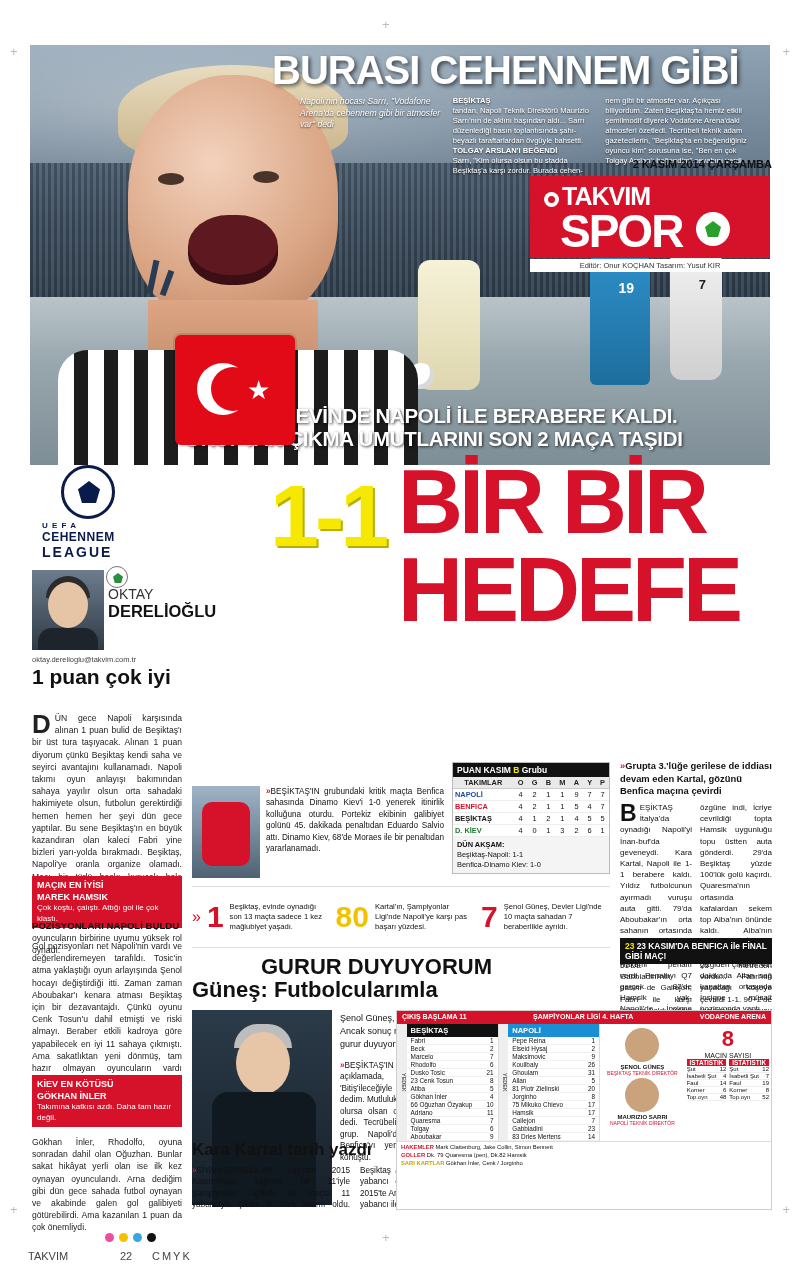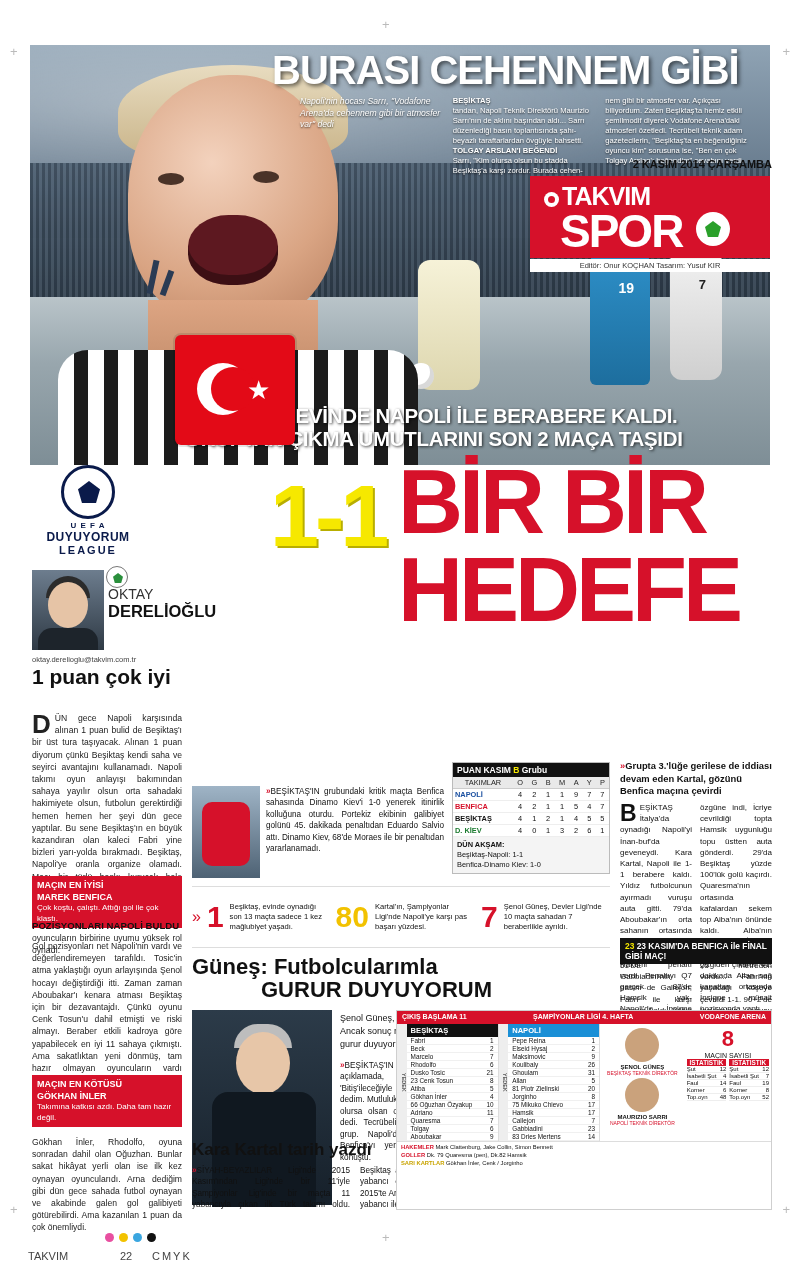--- a/index.html
+++ b/index.html
@@ -82,33 +82,33 @@
     background:#fff;
   }
   .flagball .moon2 {
     position:absolute; left:36px; top:32px; width:44px; height:44px; border-radius:50%;
     background:#e30a17;
   }
   .flagball .star {
     position:absolute; left:72px; top:42px; color:#fff; font-size:26px; line-height:1;
   }
   .ucl {
-    position:absolute; left:42px; top:465px; width:92px; height:108px; text-align:center;
+    position:absolute; left:42px; top:465px; width:92px; height:108px; 
   }
   .ucl .ball {
     width:54px;height:54px;border-radius:50%;margin:0 auto;
     background:#fff;border:3px solid #0a1a4a;position:relative;
   }
   .ucl .ball:before{
     content:"";position:absolute;left:14px;top:13px;width:22px;height:22px;background:#0a1a4a;
     clip-path: polygon(50% 0,100% 38%,82% 100%,18% 100%,0 38%);
   }
   .ucl .t1{font-size:8px;letter-spacing:1px;color:#0a1a4a;font-weight:bold;margin-top:2px}
   .ucl .t2{font-size:12px;color:#0a1a4a;font-weight:bold;letter-spacing:.5px}
-  .ucl .t3{font-size:11px;color:#0a1a4a;font-weight:bold;letter-spacing:2px}
+  .ucl .t3{font-size:14px;color:#0a1a4a;font-weight:bold;letter-spacing:2px}
 
   .hero .keeper {
     position:absolute; right:120px; top:205px; width:60px; height:135px;
     background: linear-gradient(180deg,#2e90c9,#1d6e9e); border-radius:14px 14px 6px 6px;
   }
   .hero .kn { position:absolute; right:136px; top:235px; color:#fff; font-weight:bold; font-size:14px;}
   .hero .p2 {
     position:absolute; right:48px; top:205px; width:52px; height:130px;
     background: linear-gradient(180deg,#f2f2f2,#cfcfcf); border-radius:12px;
   }
@@ -276,21 +276,21 @@
   
   .puan {
     position:absolute; left:452px; top:762px; width:158px;
     border:1px solid #bbb; background:#fff;
   }
   .puan .hd {
     background:#111; color:#fff; font-size:8.5px; font-weight:bold; padding:2px 4px;
   }
   .puan .hd .b{color:#f6e800}
   .puan table { width:100%; border-collapse:collapse; font-size:7.4px; }
-  .puan th { background:#e9e9e9; color:#222; font-weight:normal; padding:1px 2px; border-bottom:1px solid #ccc;}
+  .puan th { background:#e9e9e9; color:#222; font-weight:bold; padding:1px 2px; border-bottom:1px solid #ccc;}
   .puan td { padding:1px 2px; border-bottom:1px solid #eee; text-align:center;}
   .puan td.tm { text-align:left; font-weight:bold; }
   .puan tr.r1 td.tm{ color:#1a4fa0; }
   .puan tr.r2 td.tm{ color:#d6112a; }
   .puan tr.r3 td.tm{ color:#111; }
   .puan tr.r4 td.tm{ color:#1a7a2e; }
   .puan .foot { font-size:7.4px; padding:3px 4px; background:#f4f4f4; line-height:1.35;}
   .puan .foot b{ display:block; }
 
   
@@ -450,21 +450,21 @@
     <div class="date">2 KASIM 2014 ÇARŞAMBA</div>
     <div class="takvim"><span class="tk-dot"></span><span>TAKVIM</span></div>
     <div class="spor">SPOR</div>
     <div class="ball3"></div>
     <div class="credits">Editör: Onur KOÇHAN  Tasarım: Yusuf KIR</div>
   </div>
 
   <div class="ucl">
     <div class="ball"></div>
     <div class="t1">U E F A</div>
-    <div class="t2">DUYUYORUM</div>
+    <div class="t2">CEHENNEM</div>
     <div class="t3">LEAGUE</div>
   </div>
 
   <div class="subhead">
     <div>BEŞİKTAŞ, EVİNDE NAPOLİ İLE BERABERE KALDI.</div>
     <div>GRUPTAN ÇIKMA UMUTLARINI SON 2 MAÇA TAŞIDI</div>
   </div>
   <div class="score">1-1</div>
   <div class="bigword1">BİR BİR</div>
   <div class="bigword2">HEDEFE</div>
@@ -486,27 +486,27 @@
     <span>OKTAY</span>
     <b>DERELİOĞLU</b>
   </div>
   <div class="col-mail">oktay.derelioglu@takvim.com.tr</div>
   <div class="col-title">1 puan çok iyi</div>
   <div class="col-body">
     <span class="drop">D</span><span>ÜN gece Napoli karşısında alınan 1 puan bulid de Beşiktaş'ı bir üst tura taşıyacak. Alınan 1 puan diyorum çünkü Beşiktaş kendi saha ve seyirci avantajını kullanamadı. Napoli takımı oyun anlayışı bakımından sahaya yayılır olsun orta sahadaki hakimiyete olsun, futbolun gerektirdiği hemen hemen her şeyi dün gece yaptılar. Bu sene Beşiktaş'ın en büyük kazandıran olan kaleci Fabri yine bizleri yarı-yolda bırakmadı. Beşiktaş, Napoli'ye oranla organize olamadı. Maçı bir türlü baskı kurucak hale getiremedi. Tabii burada Napoli'nin kaleci Reina'dan başlayarak en ilerideki oyuncularına kadar çok iyi kullanılması, teknik kapasitesi yüksek oyuncuların birbirine uyumu yüksek rol oynadı.</span>
   </div>
   <div class="box-red">
     <b>MAÇIN EN İYİSİ</b>
-    <b>MAREK BENFICA</b>
+    <b>MAREK HAMSIK</b>
     <span class="sub">Çok koştu, çalıştı. Attığı gol ile çok klastı.</span>
   </div>
   <div class="col-sub">POZİSYONLARI NAPOLİ BULDU</div>
   <div class="col-body2">Gol pozisyonları net Napoli'nin vardı ve değerlendiremeyen tarafıldı. Tosic'in atma yaklaştığı oyun arlayışında Şenol hocayı değiştirdiği itti. Zaman zaman Aboubakar'ı kenara atması Beşiktaş için bir dezavantajdı. Çünkü oyunu Cenk Tosun'u dahil etmişti ve riski almayı. Beraber etkili kadroya göre yapabilecek en iyi 11 sahaya çıkmıştı. Ama sakatlıktan yeni dönmüş, tam hazır olmayan oyuncuların vardı sahada.</div>
   <div class="box-red2">
-    <b>MAÇIN EN KÖTÜSÜ</b>
+    <b>KİEV EN KÖTÜSÜ</b>
     <b>GÖKHAN İNLER</b>
     <span>Takımına katkısı azdı. Daha tam hazır değil.</span>
   </div>
   <div class="col-body3">Gökhan İnler, Rhodolfo, oyuna sonradan dahil olan Oğuzhan. Bunlar sakat hikâyat yerli olan ise ilk kez oynayan oyuncularıdı. Arna dediğim gibi dün gece sahada futbol oynayan ve akabinde galen gol galibiyeti götürebilirdi. Ama kazanılan 1 puan da çok önemliydi.</div>
 
   <div class="benfica-photo">
       <div class="p"></div>
     </div>
   <div class="benfica-text">
     <span class="ar">»</span><span>BEŞİKTAŞ'IN grubundaki kritik maçta Benfica sahasında Dinamo Kiev'i 1-0 yenerek itinirlik kolluğuna oturdu. Portekiz ekibinin galibiyet golünü 45. dakikada penaltıdan Eduardo Salvio attı. Dinamo Kiev, 68'de Moraes ile bir penaltıdan yararlanamadı.</span>
@@ -585,22 +585,22 @@
     <span class="arrow">»</span>
     <span class="num">1</span>
     <span class="tx">Beşiktaş, evinde oynadığı son 13 maçta sadece 1 kez mağlubiyet yaşadı.</span>
     <span class="num y">80</span>
     <span class="tx">Kartal'ın, Şampiyonlar Ligi'nde Napoli'ye karşı pas başarı yüzdesi.</span>
     <span class="num">7</span>
     <span class="tx">Şenol Güneş, Devler Ligi'nde 10 maçta sahadan 7 beraberlikle ayrıldı.</span>
   </div>
 
   <div class="gunes-title">
+    <div style="text-align:right">GURUR DUYUYORUM</div>
     <div>Güneş: Futbolcularımla</div>
-    <div style="text-align:right">GURUR DUYUYORUM</div>
   </div>
   <div class="gunes-photo">
     <div class="hair"></div>
     <div class="face"></div>
     <div class="coat"></div>
   </div>
   <div class="gunes-quote">Şenol Güneş, "Mutluluk biraz buruk oldu... Ancak sonuç ne olursa olsun oyuncularımla gurur duyuyorum" dedi</div>
   <div class="gunes-body">
     <span class="ar">»</span><span>BEŞİKTAŞ'IN hocası Şenol Güneş, yaptığı açıklamada, "Oyuncularına maçtan önce 'Bitiş'ileceğiyle birlikte mutlu olmak istiyorum' dedim. Mutluluk biraz buruk oldu ancak sonuç ne olursa olsan oyuncularımla gurur duyuyorum" dedi. Tecrübeli teknik adam, "Ezberemez bir grup. Napoli'den 4 puan aldık. Evimizde Benfica'yı yenersek avantajlı olunuz" diye konuştu.</span>
   </div>

